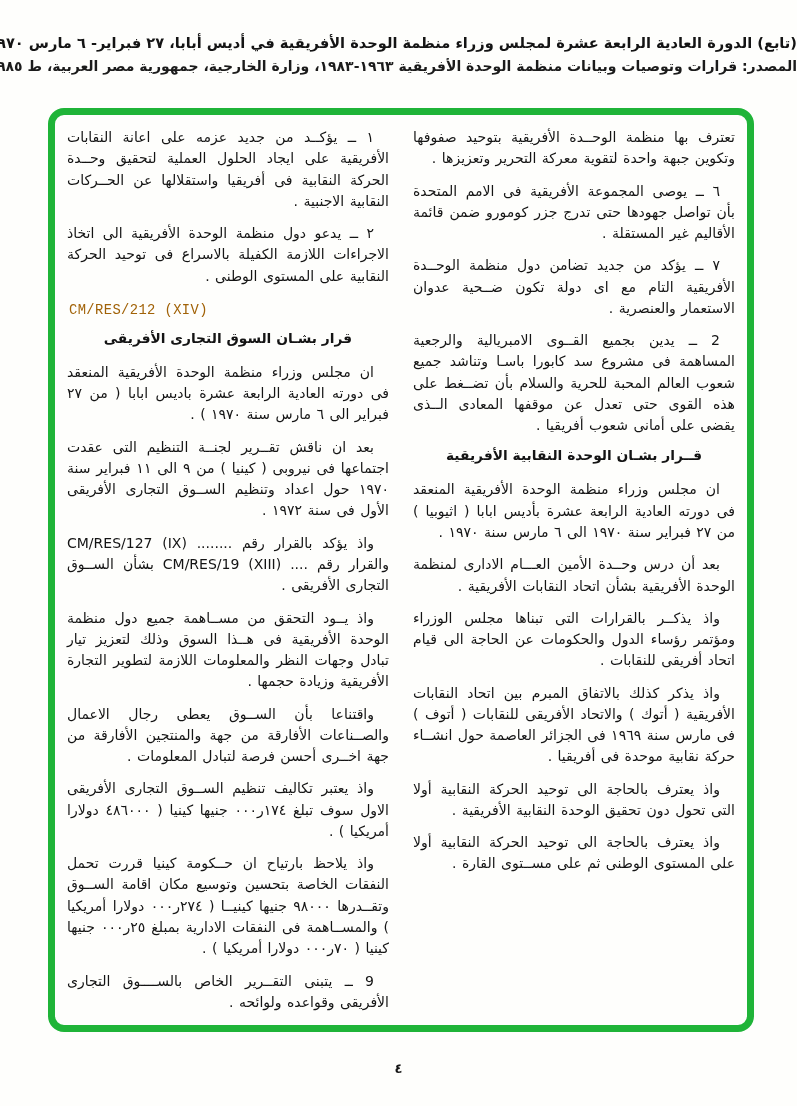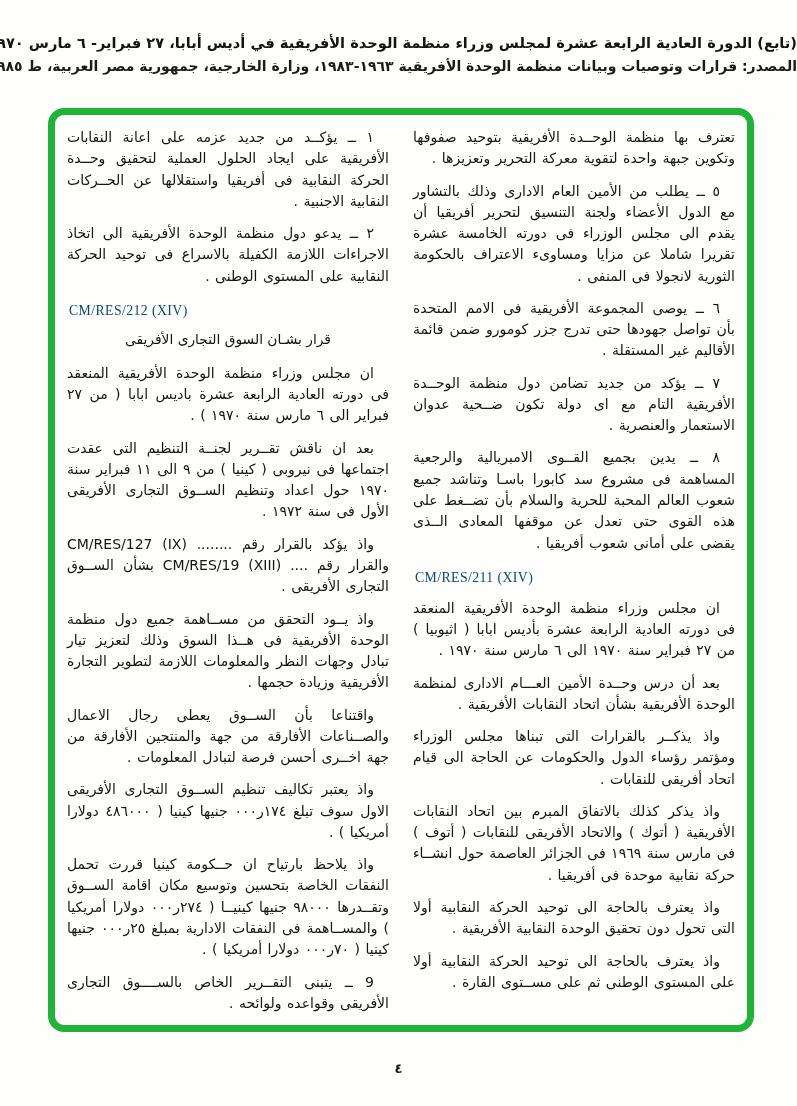--- a/index.html
+++ b/index.html
@@ -26,50 +26,49 @@
     display:flex;gap:24px;overflow:hidden;
   }
   .col{flex:1 1 0;min-width:0;}
   .para{
     font-size:14px;line-height:1.52;text-align:justify;
     text-indent:15px;margin:0 0 11px 0;word-spacing:1px;
   }
   .para.cont{text-indent:0;}
   .code{
     direction:ltr;text-align:left;unicode-bidi:embed;
-    font-family:Liberation Serif, serif;
-    font-size:13.8px;letter-spacing:0.4px;color:#0c4a6e;
+    font-family:Liberation Mono, monospace;
+    font-size:13.8px;letter-spacing:0.4px;color:#a16207;
     margin:16px 0 12px 2px;
   }
   .title{
-    text-align:center;font-weight:normal;font-size:13.8px;
+    text-align:center;font-weight:bold;font-size:13.8px;
     margin:4px 0 16px 0;text-indent:0;
   }
   .pagenum{
     position:absolute;bottom:30px;left:0;right:0;text-align:center;
     font-size:13px;font-weight:bold;
   }
 </style>
 </head>
 <body>
 
 <div class="page">
   <div class="header">
     <div class="h1">(تابع) الدورة العادية الرابعة عشرة لمجلس وزراء منظمة الوحدة الأفريقية في أديس أبابا، ٢٧ فبراير- ٦ مارس ١٩٧٠</div>
     <div class="h2">المصدر: قرارات وتوصيات وبيانات منظمة الوحدة الأفريقية ١٩٦٣-١٩٨٣، وزارة الخارجية، جمهورية مصر العربية، ط ١٩٨٥، ص ١٦٨-١٧٥</div>
   </div>
 
   <div class="frame" style="border-color: rgb(31, 180, 56);">
     <div class="col" id="col-right">
         <div class="para cont">تعترف بها منظمة الوحــدة الأفريقية بتوحيد صفوفها وتكوين جبهة واحدة لتقوية معركة التحرير وتعزيزها .</div>
-        <div class="para">٥ ــ يطلب من الأمين العام الادارى وذلك بالتشاور مع الدول الأعضاء ولجنة التنسيق لتحرير أفريقيا أن يقدم الى مجلس الوزراء فى دورته الخامسة عشرة تقريرا شاملا عن مزايا ومساوىء الاعتراف بالحكومة الثورية لانجولا فى المنفى .</div>
         <div class="para">٦ ــ يوصى المجموعة الأفريقية فى الامم المتحدة بأن تواصل جهودها حتى تدرج جزر كومورو ضمن قائمة الأقاليم غير المستقلة .</div>
         <div class="para">٧ ــ يؤكد من جديد تضامن دول منظمة الوحــدة الأفريقية التام مع اى دولة تكون ضــحية عدوان الاستعمار والعنصرية .</div>
-        <div class="para">٨ ــ يدين بجميع القــوى الامبريالية والرجعية المساهمة فى مشروع سد كابورا باسـا وتناشد جميع شعوب العالم المحبة للحرية والسلام بأن تضــغط على هذه القوى حتى تعدل عن موقفها المعادى الــذى يقضى على أمانى شعوب أفريقيا .</div>
-        <div class="code">CM/RES/211 (XIV)</div>
+        <div class="para">2 ــ يدين بجميع القــوى الامبريالية والرجعية المساهمة فى مشروع سد كابورا باسـا وتناشد جميع شعوب العالم المحبة للحرية والسلام بأن تضــغط على هذه القوى حتى تعدل عن موقفها المعادى الــذى يقضى على أمانى شعوب أفريقيا .</div>
+        <div class="title">قــرار بشـان الوحدة النقابية الأفريقية</div>
         <div class="para">ان مجلس وزراء منظمة الوحدة الأفريقية المنعقد فى دورته العادية الرابعة عشرة بأديس ابابا ( اثيوبيا ) من ٢٧ فبراير سنة ١٩٧٠ الى ٦ مارس سنة ١٩٧٠ .</div>
         <div class="para">بعد أن درس وحــدة الأمين العـــام الادارى لمنظمة الوحدة الأفريقية بشأن اتحاد النقابات الأفريقية .</div>
         <div class="para">واذ يذكــر بالقرارات التى تبناها مجلس الوزراء ومؤتمر رؤساء الدول والحكومات عن الحاجة الى قيام اتحاد أفريقى للنقابات .</div>
         <div class="para">واذ يذكر كذلك بالاتفاق المبرم بين اتحاد النقابات الأفريقية ( أتوك ) والاتحاد الأفريقى للنقابات ( أتوف ) فى مارس سنة ١٩٦٩ فى الجزائر العاصمة حول انشــاء حركة نقابية موحدة فى أفريقيا .</div>
         <div class="para">واذ يعترف بالحاجة الى توحيد الحركة النقابية أولا التى تحول دون تحقيق الوحدة النقابية الأفريقية .</div>
         <div class="para">واذ يعترف بالحاجة الى توحيد الحركة النقابية أولا على المستوى الوطنى ثم على مســتوى القارة .</div>
       </div>
     <div class="col" id="col-left">
         <div class="para">١ ــ يؤكــد من جديد عزمه على اعانة النقابات الأفريقية على ايجاد الحلول العملية لتحقيق وحــدة الحركة النقابية فى أفريقيا واستقلالها عن الحــركات النقابية الاجنبية .</div>
         <div class="para">٢ ــ يدعو دول منظمة الوحدة الأفريقية الى اتخاذ الاجراءات اللازمة الكفيلة بالاسراع فى توحيد الحركة النقابية على المستوى الوطنى .</div>

